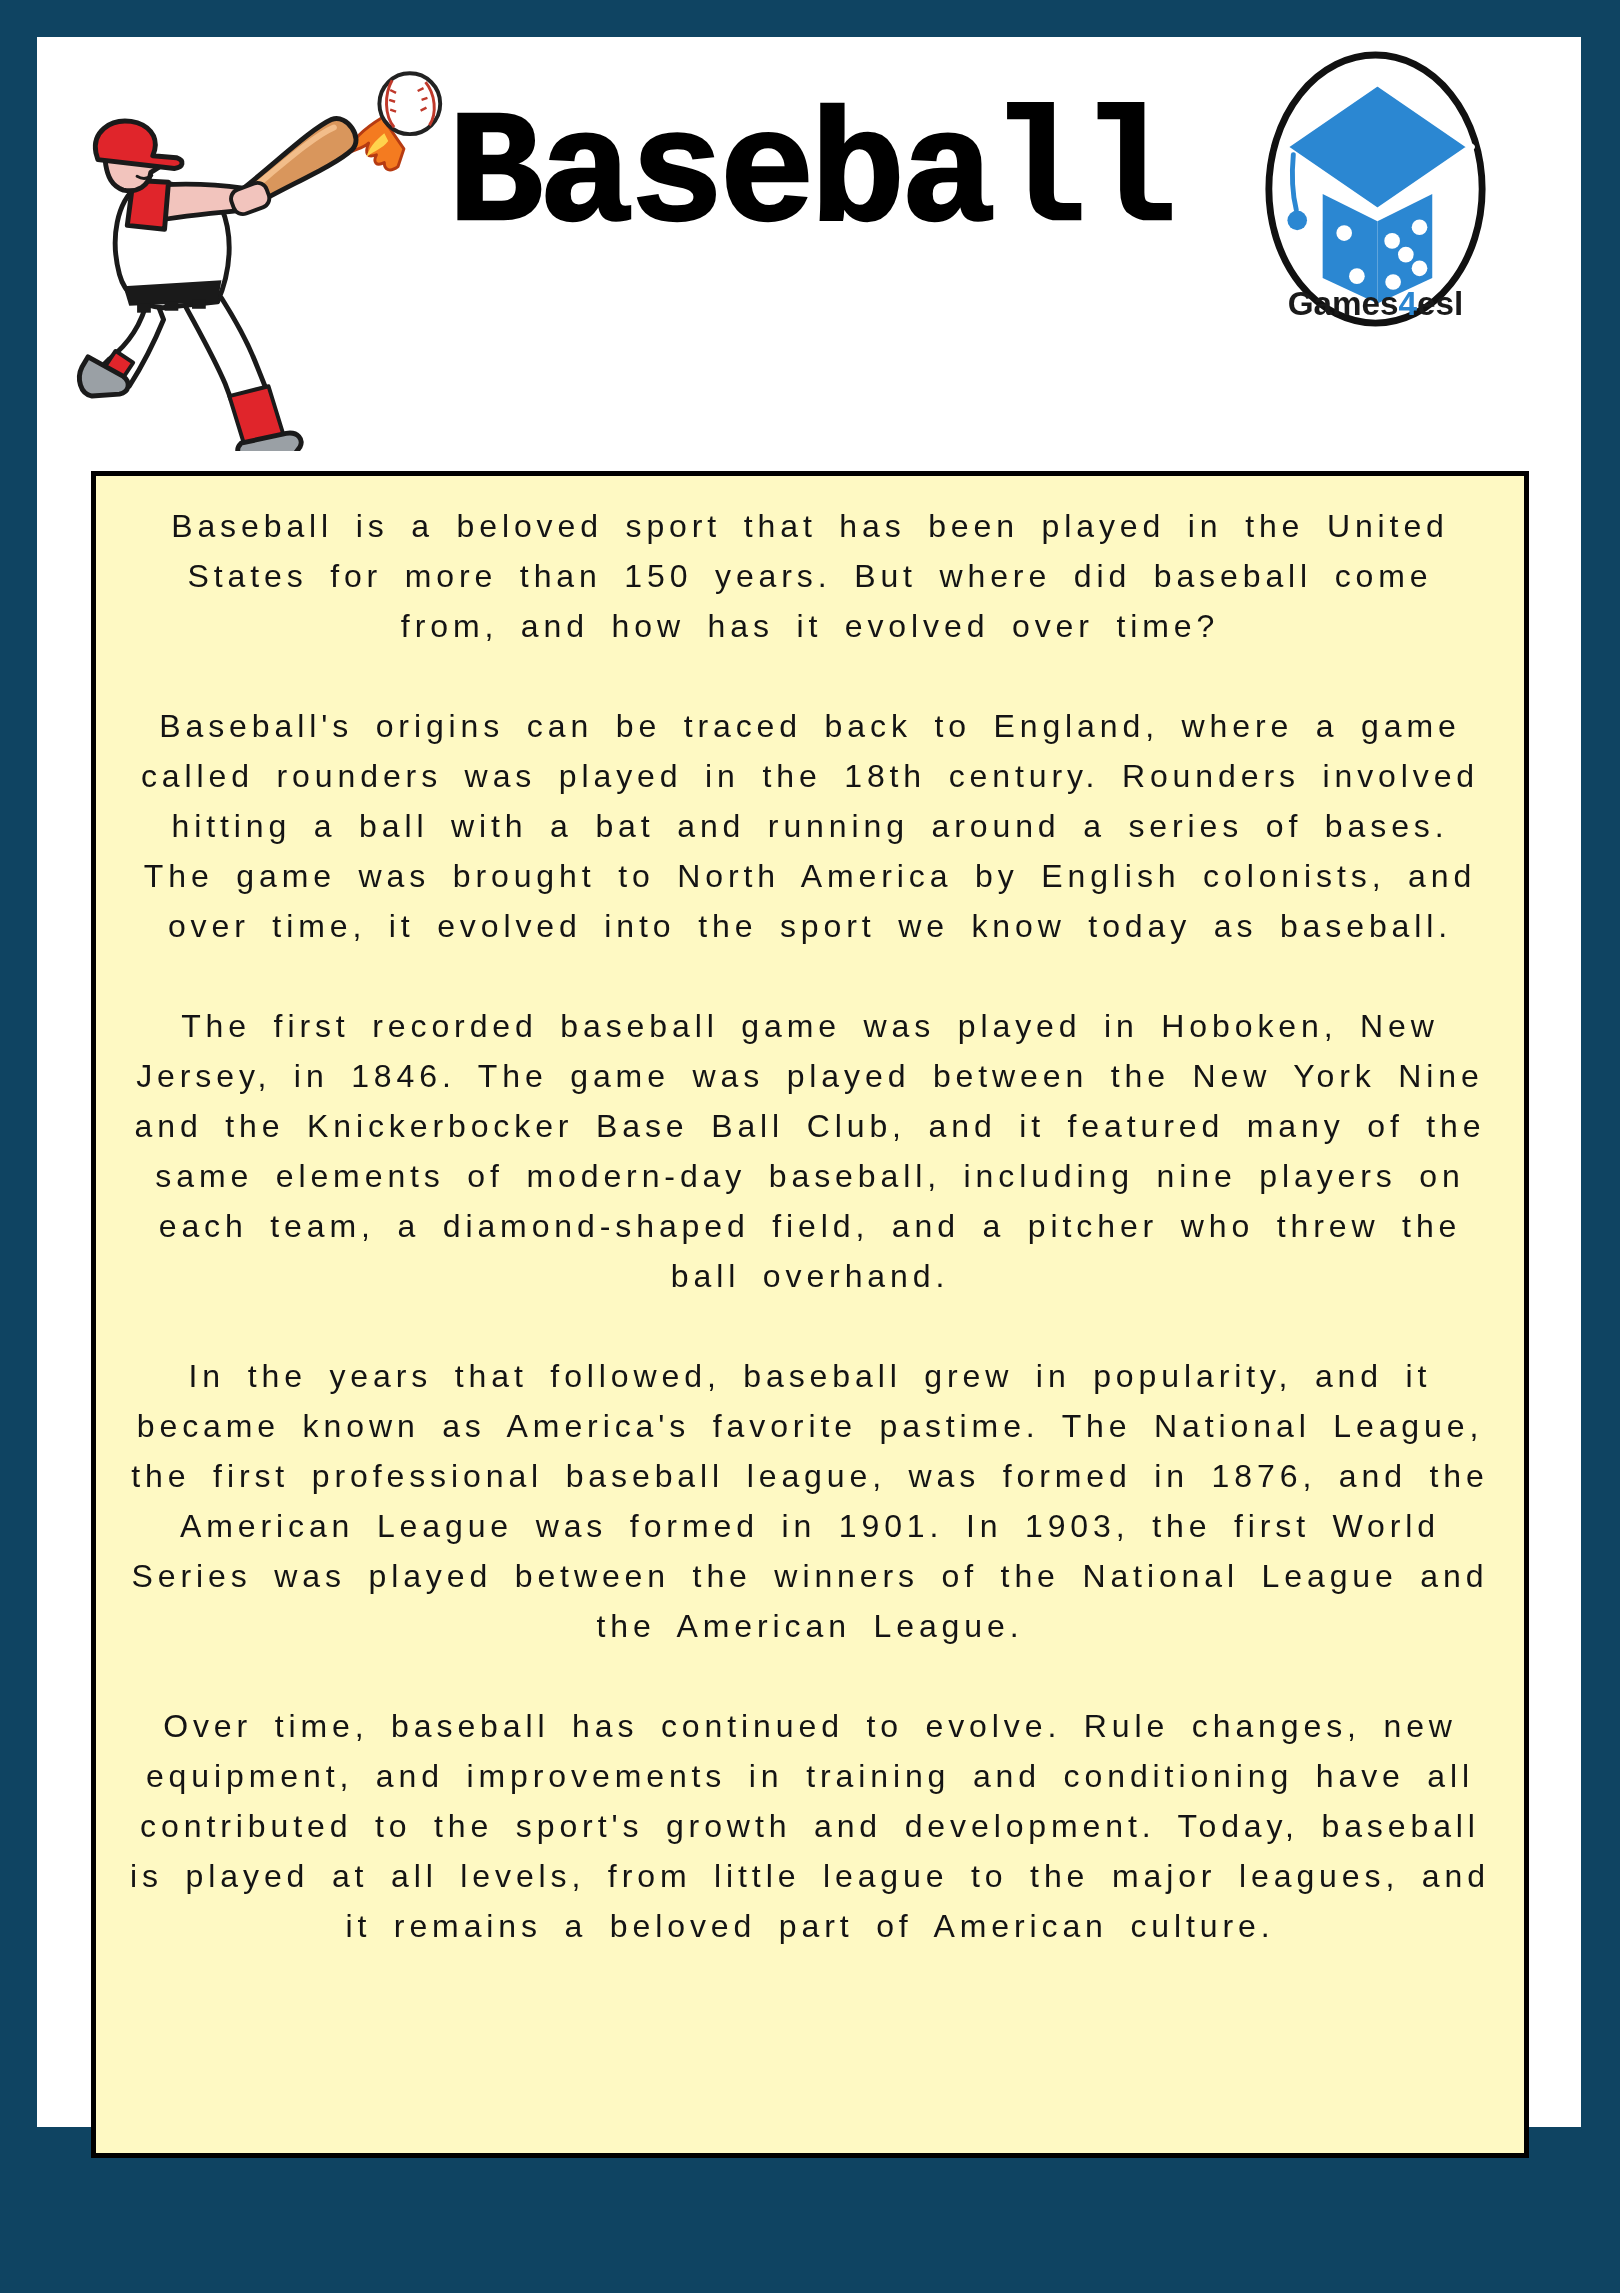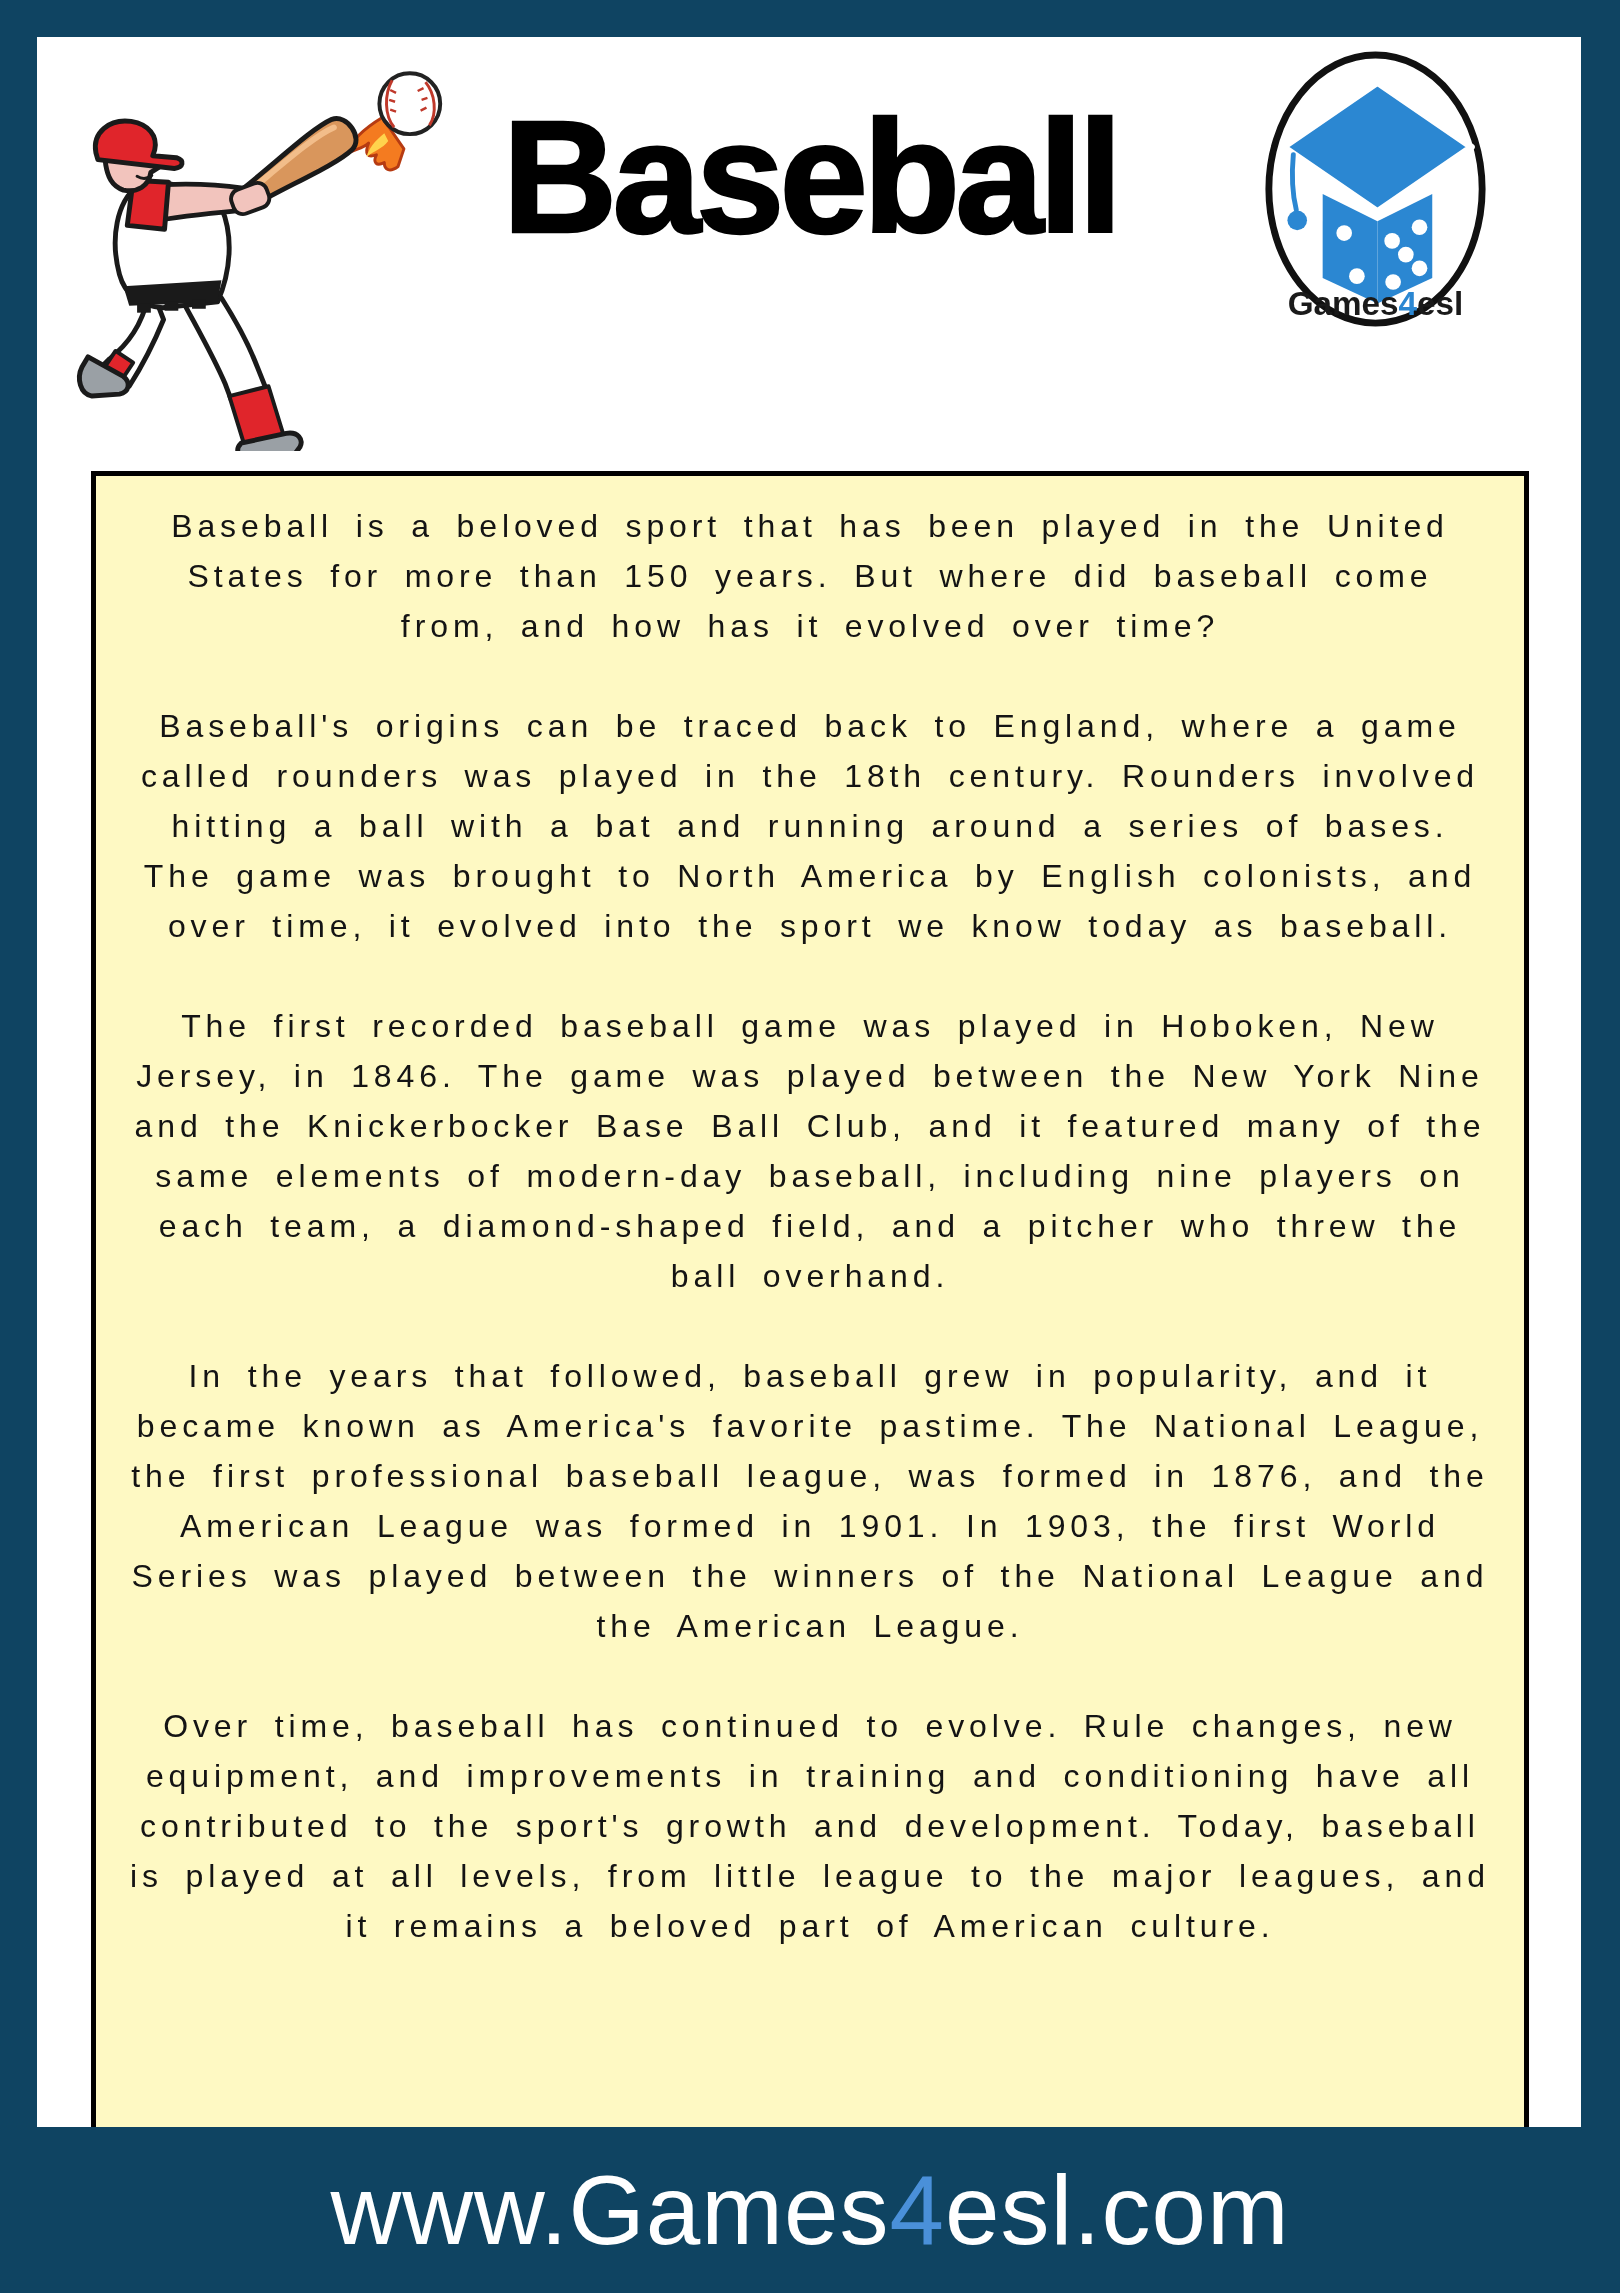--- a/index.html
+++ b/index.html
@@ -8,21 +8,21 @@
     background:#0f4462; overflow:hidden;
     font-family:"Liberation Sans", sans-serif;
   }
   .page {
     position:absolute; left:37px; top:37px; width:1544px; height:2090px;
     background:#ffffff;
   }
   .title {
     position:absolute; left:0; top:98px; width:1620px;
     text-align:center; font-size:159px; line-height:1;
-    font-weight:800; letter-spacing:-4.9px; color:#000;
+    font-weight:800; letter-spacing:-4.9px; color:#000;font-family:Liberation Mono, monospace;
     -webkit-text-stroke:2.5px #000;
   }
   .instruction {
     position:absolute; left:0; top:345px; width:1620px;
     text-align:center; font-size:35px; line-height:66px;
     font-weight:700; font-style:italic; letter-spacing:2px; color:#0c0c0c;
   }
   .passage-box {
     position:absolute; left:91px; top:471px; width:1438px; height:1687px;
     box-sizing:border-box; border:5.9px solid #000; background:#fef9c3;
@@ -128,17 +128,14 @@
   <div class="passage-box">
     <div class="passage-inner">
       <p>Baseball is a beloved sport that has been played in the United States for more than 150 years. But where did baseball come from, and how has it evolved over time?</p>
       <p>Baseball's origins can be traced back to England, where a game called rounders was played in the 18th century. Rounders involved hitting a ball with a bat and running around a series of bases. The game was brought to North America by English colonists, and over time, it evolved into the sport we know today as baseball.</p>
       <p>The first recorded baseball game was played in Hoboken, New Jersey, in 1846. The game was played between the New York Nine and the Knickerbocker Base Ball Club, and it featured many of the same elements of modern-day baseball, including nine players on each team, a diamond-shaped field, and a pitcher who threw the ball overhand.</p>
       <p>In the years that followed, baseball grew in popularity, and it became known as America's favorite pastime. The National League, the first professional baseball league, was formed in 1876, and the American League was formed in 1901. In 1903, the first World Series was played between the winners of the National League and the American League.</p>
       <p>Over time, baseball has continued to evolve. Rule changes, new equipment, and improvements in training and conditioning have all contributed to the sport's growth and development. Today, baseball is played at all levels, from little league to the major leagues, and it remains a beloved part of American culture.</p>
     </div>
   </div>
 
-  <div class="footer">
-    <div class="footer-text"><span>www.Games</span><span class="accent">4</span><span>esl.com</span></div>
-  </div>
 </div>
 
 
 </body></html>

